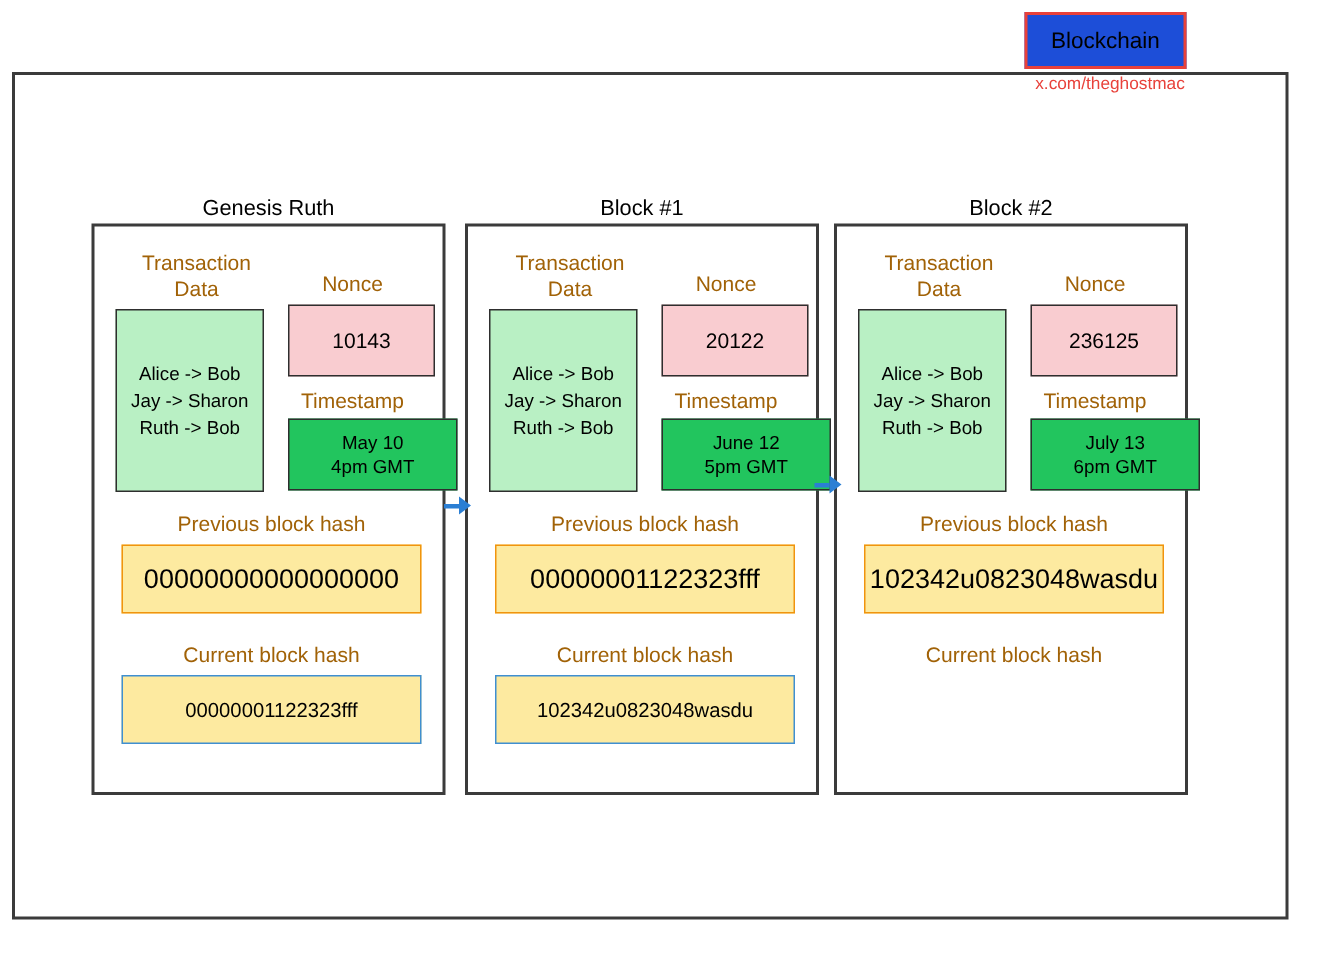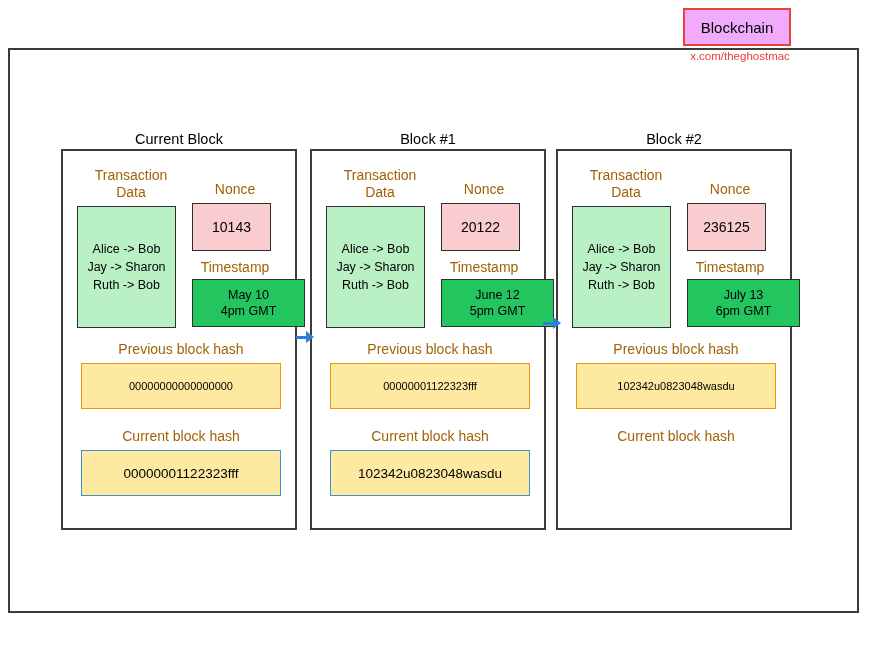--- a/index.html
+++ b/index.html
@@ -16,21 +16,21 @@
     overflow: hidden;
   }
 
   
   .title-badge {
     position: absolute;
     left: 683px;
     top: 8px;
     width: 108px;
     height: 38px;
-    background: #f0abfc;
+    background: #1d4ed8;
     border: 2px solid #e8413a;
     box-sizing: border-box;
     display: flex;
     align-items: center;
     justify-content: center;
     font-size: 15px;
     text-align: right;
   }
   .attribution {
     position: absolute;
@@ -100,37 +100,37 @@
 
   .tx-label     { left: 14px;  top: 16px;  width: 108px; }
   .tx-box {
     left: 14px; top: 55px; width: 99px; height: 122px;
     background: #b9f0c4; border: 1.6px solid #2e2e2e;
     font-size: 12.5px; line-height: 18px;
   }
 
   .nonce-label  { left: 122px; top: 30px; width: 100px; }
   .nonce-box {
-    left: 129px; top: 52px; width: 79px; height: 48px;
+    left: 129px; top: 52px; width: 98px; height: 48px;
     background: #f9ccd0; border: 1.6px solid #2e2e2e;
     font-size: 14px;
   }
 
   .ts-label     { left: 122px; top: 108px; width: 100px; }
   .ts-box {
     left: 129px; top: 128px; width: 113px; height: 48px;
     background: #22c55e; border: 1.6px solid #2e2e2e;
     font-size: 12.5px; line-height: 16px;
   }
 
   .prev-label   { left: 8px;  top: 190px; width: 220px; }
   .prev-box {
     left: 18px; top: 212px; width: 200px; height: 46px;
     background: #fdeaa0; border: 1.6px solid #f0940e;
-    font-size: 11px;
+    font-size: 18px;
   }
 
   .cur-label    { left: 8px;  top: 277px; width: 220px; }
   .cur-box {
     left: 18px; top: 299px; width: 200px; height: 46px;
     background: #fdeaa0; border: 1.6px solid #3f8fd1;
     font-size: 13.5px;
   }
 
   
@@ -158,21 +158,21 @@
 </head>
 <body>
 
 <div class="title-badge">
   <span>Blockchain</span>
 </div>
 <div class="attribution">x.com/theghostmac</div>
 
 <div class="canvas-frame"></div>
 
-<div class="block-title bt-1">Current Block</div>
+<div class="block-title bt-1">Genesis Ruth</div>
 <div class="block-title bt-2">Block #1</div>
 <div class="block-title bt-3">Block #2</div>
 
 <div class="block block-1">
   <div class="lbl tx-label">Transaction<br>Data</div>
   <div class="val-box tx-box">Alice -&gt; Bob<br>Jay -&gt; Sharon<br>Ruth -&gt; Bob</div>
 
   <div class="lbl nonce-label">Nonce</div>
   <div class="val-box nonce-box">10143</div>
 

